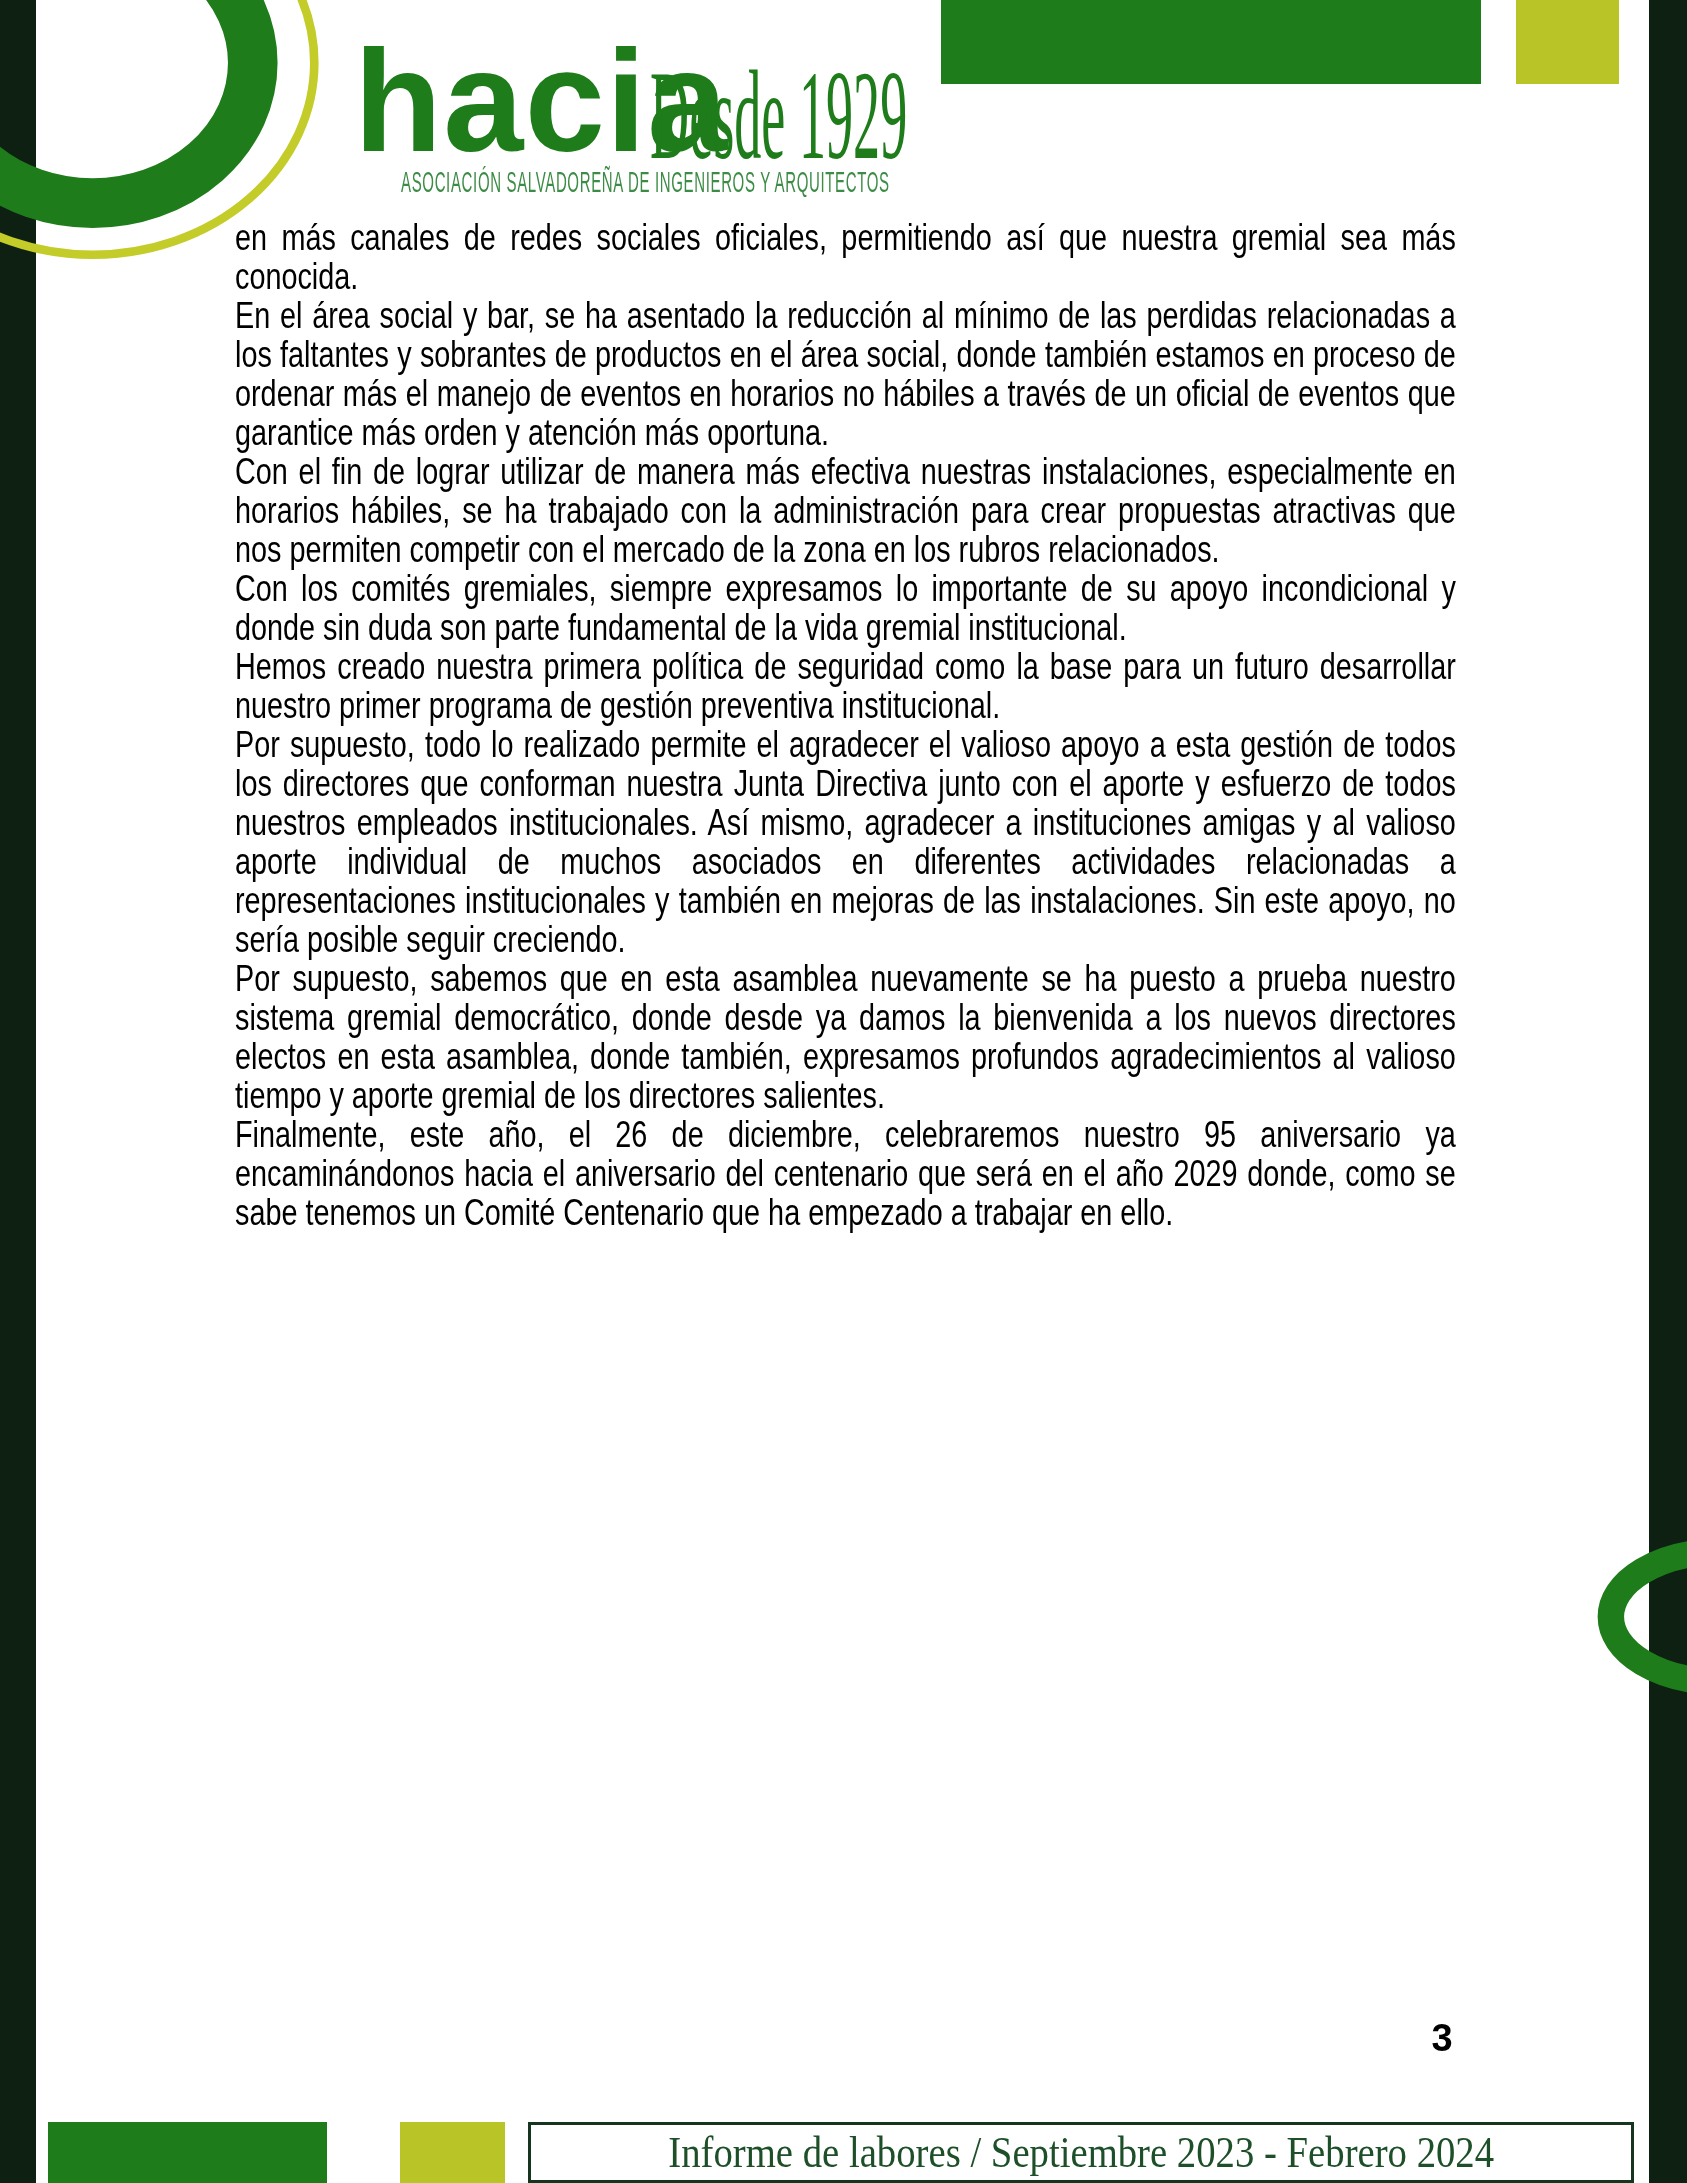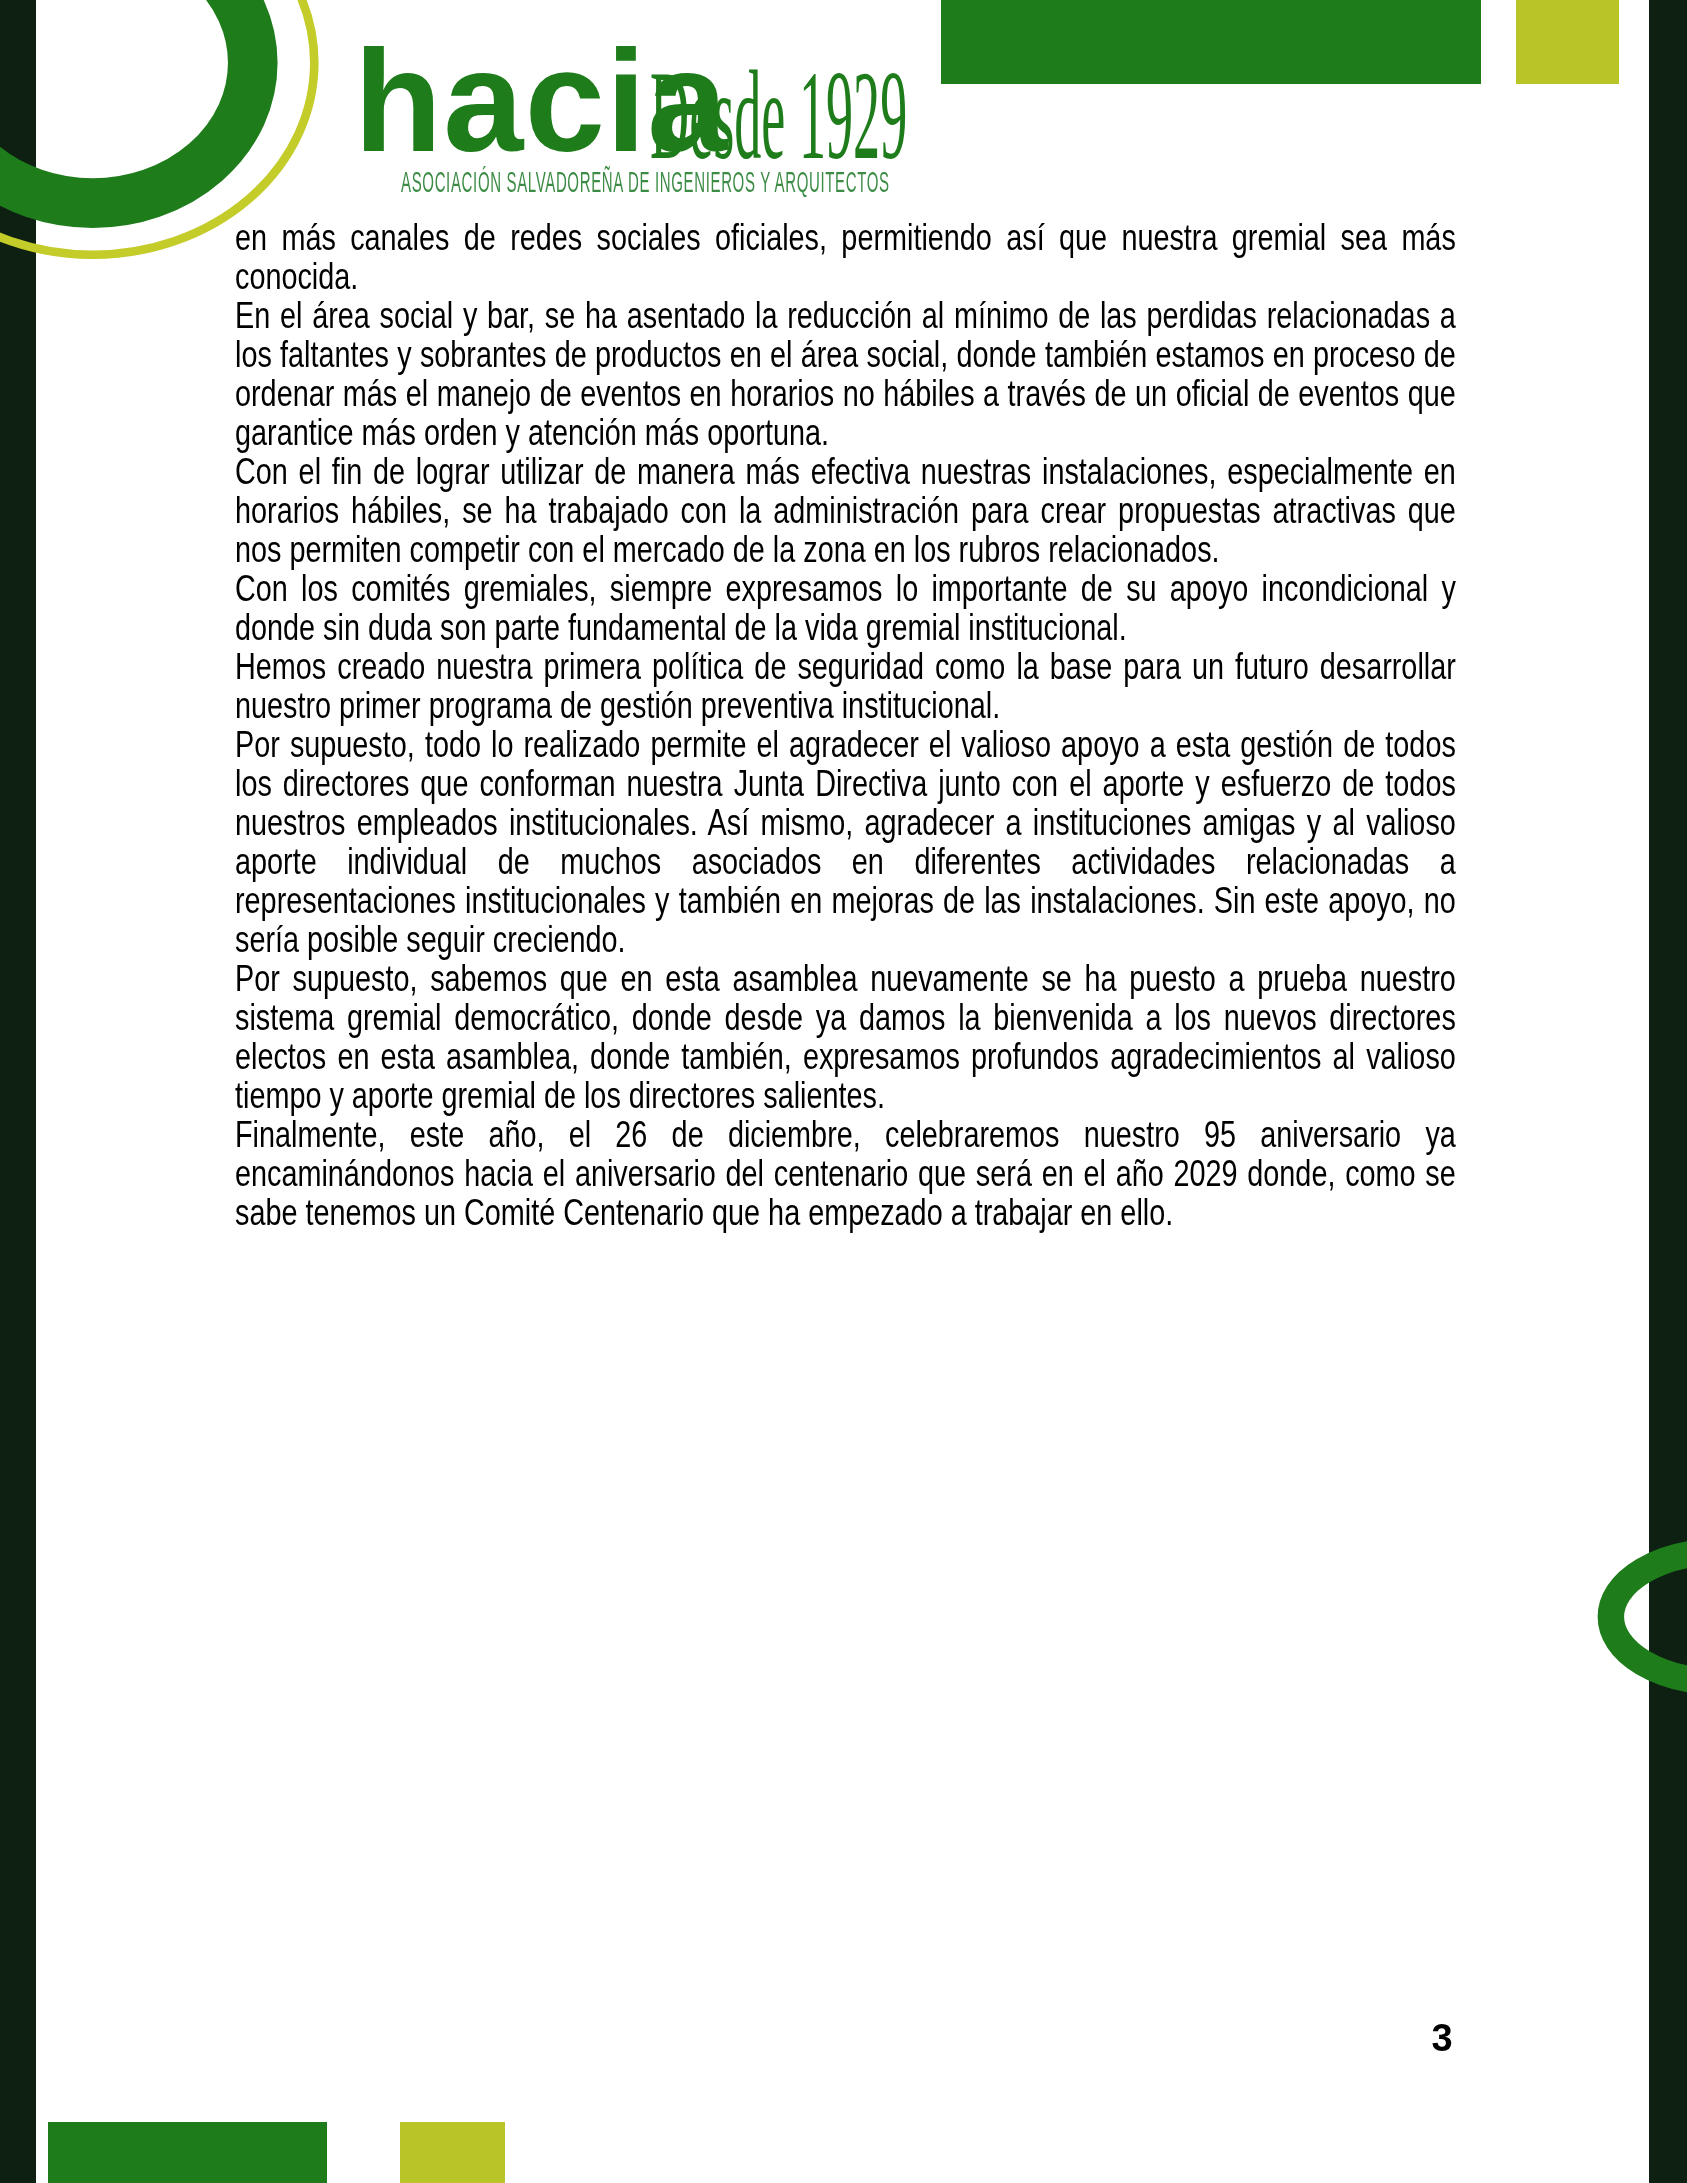--- a/index.html
+++ b/index.html
@@ -87,15 +87,18 @@
       <p>Hemos creado nuestra primera política de seguridad como la base para un futuro desarrollar nuestro primer programa de gestión preventiva institucional.</p>
       <p>Por supuesto, todo lo realizado permite el agradecer el valioso apoyo a esta gestión de todos los directores que conforman nuestra Junta Directiva junto con el aporte y esfuerzo de todos nuestros empleados institucionales. Así mismo, agradecer a instituciones amigas y al valioso aporte individual de muchos asociados en diferentes actividades relacionadas a representaciones institucionales y también en mejoras de las instalaciones. Sin este apoyo, no sería posible seguir creciendo.</p>
       <p>Por supuesto, sabemos que en esta asamblea nuevamente se ha puesto a prueba nuestro sistema gremial democrático, donde desde ya damos la bienvenida a los nuevos directores electos en esta asamblea, donde también, expresamos profundos agradecimientos al valioso tiempo y aporte gremial de los directores salientes.</p>
       <p>Finalmente, este año, el 26 de diciembre, celebraremos nuestro 95 aniversario ya encaminándonos hacia el aniversario del centenario que será en el año 2029 donde, como se sabe tenemos un Comité Centenario que ha empezado a trabajar en ello.</p>
     </div>
 
   <div class="page-number">3</div>
 
   <div class="footer-green"></div>
   <div class="footer-yellow"></div>
+  <div class="footer-box">
+    <span class="footer-text">Informe de labores / Septiembre 2023 - Febrero 2024</span>
+  </div>
 
 </div>
 
 
 </body></html>

